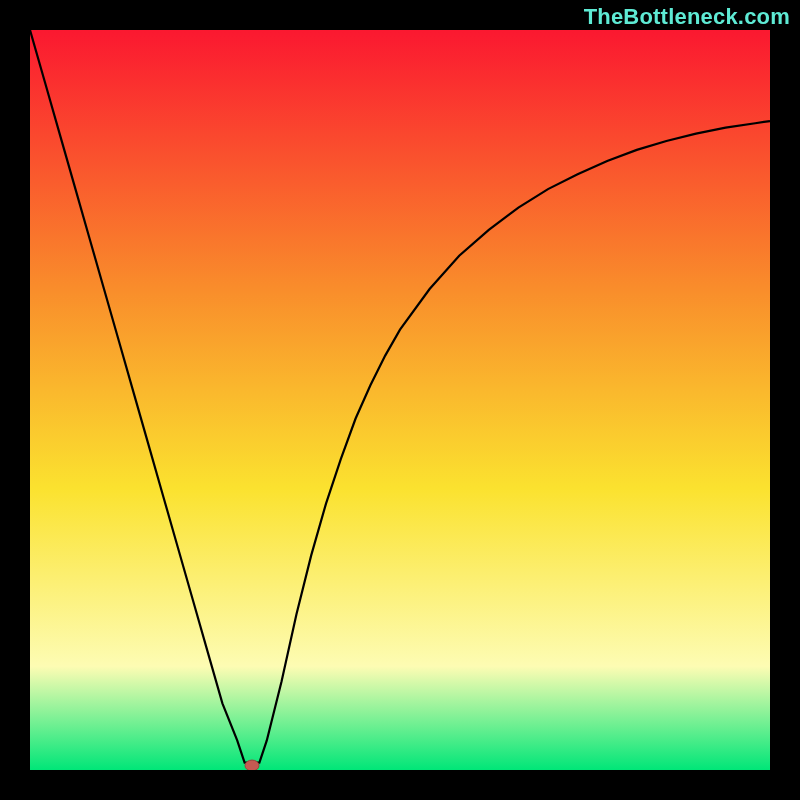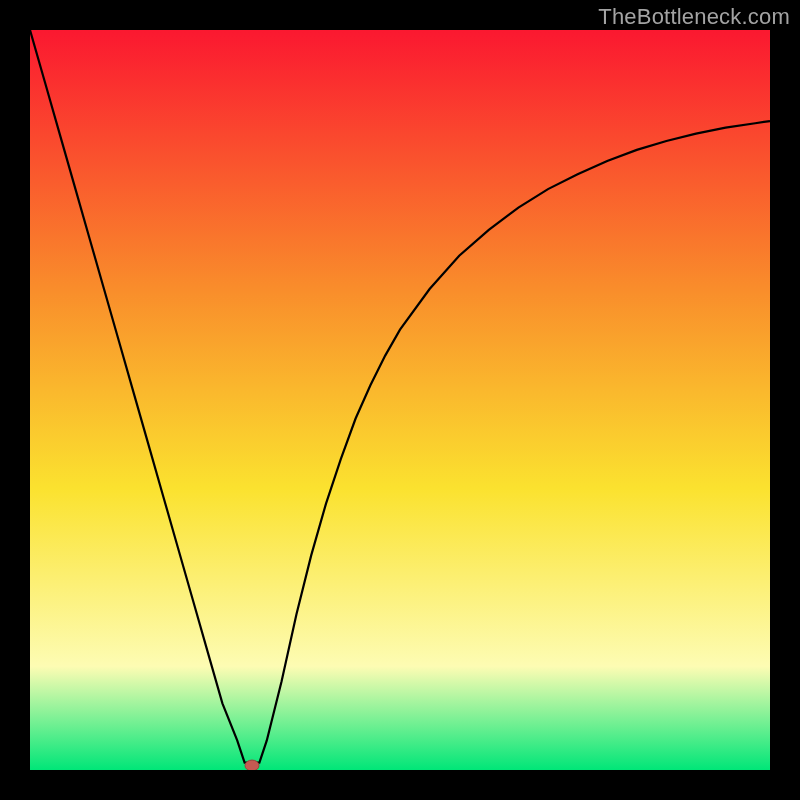--- a/index.html
+++ b/index.html
@@ -21,23 +21,23 @@
     position: absolute;
     left: 30px;
     top: 30px;
     width: 740px;
     height: 740px;
   }
   .watermark {
     position: absolute;
     top: 4px;
     right: 10px;
-    color: #a3a3a3;
+    color: #5eead4;
     font-size: 22px;
-    font-weight: 400;
+    font-weight: 700;
     letter-spacing: 0.2px;
     user-select: none;
   }
 </style>
 </head>
 <body>
 
 <div class="stage">
   <div class="watermark">TheBottleneck.com</div>
   <svg class="plot" viewBox="0 0 740 740">

